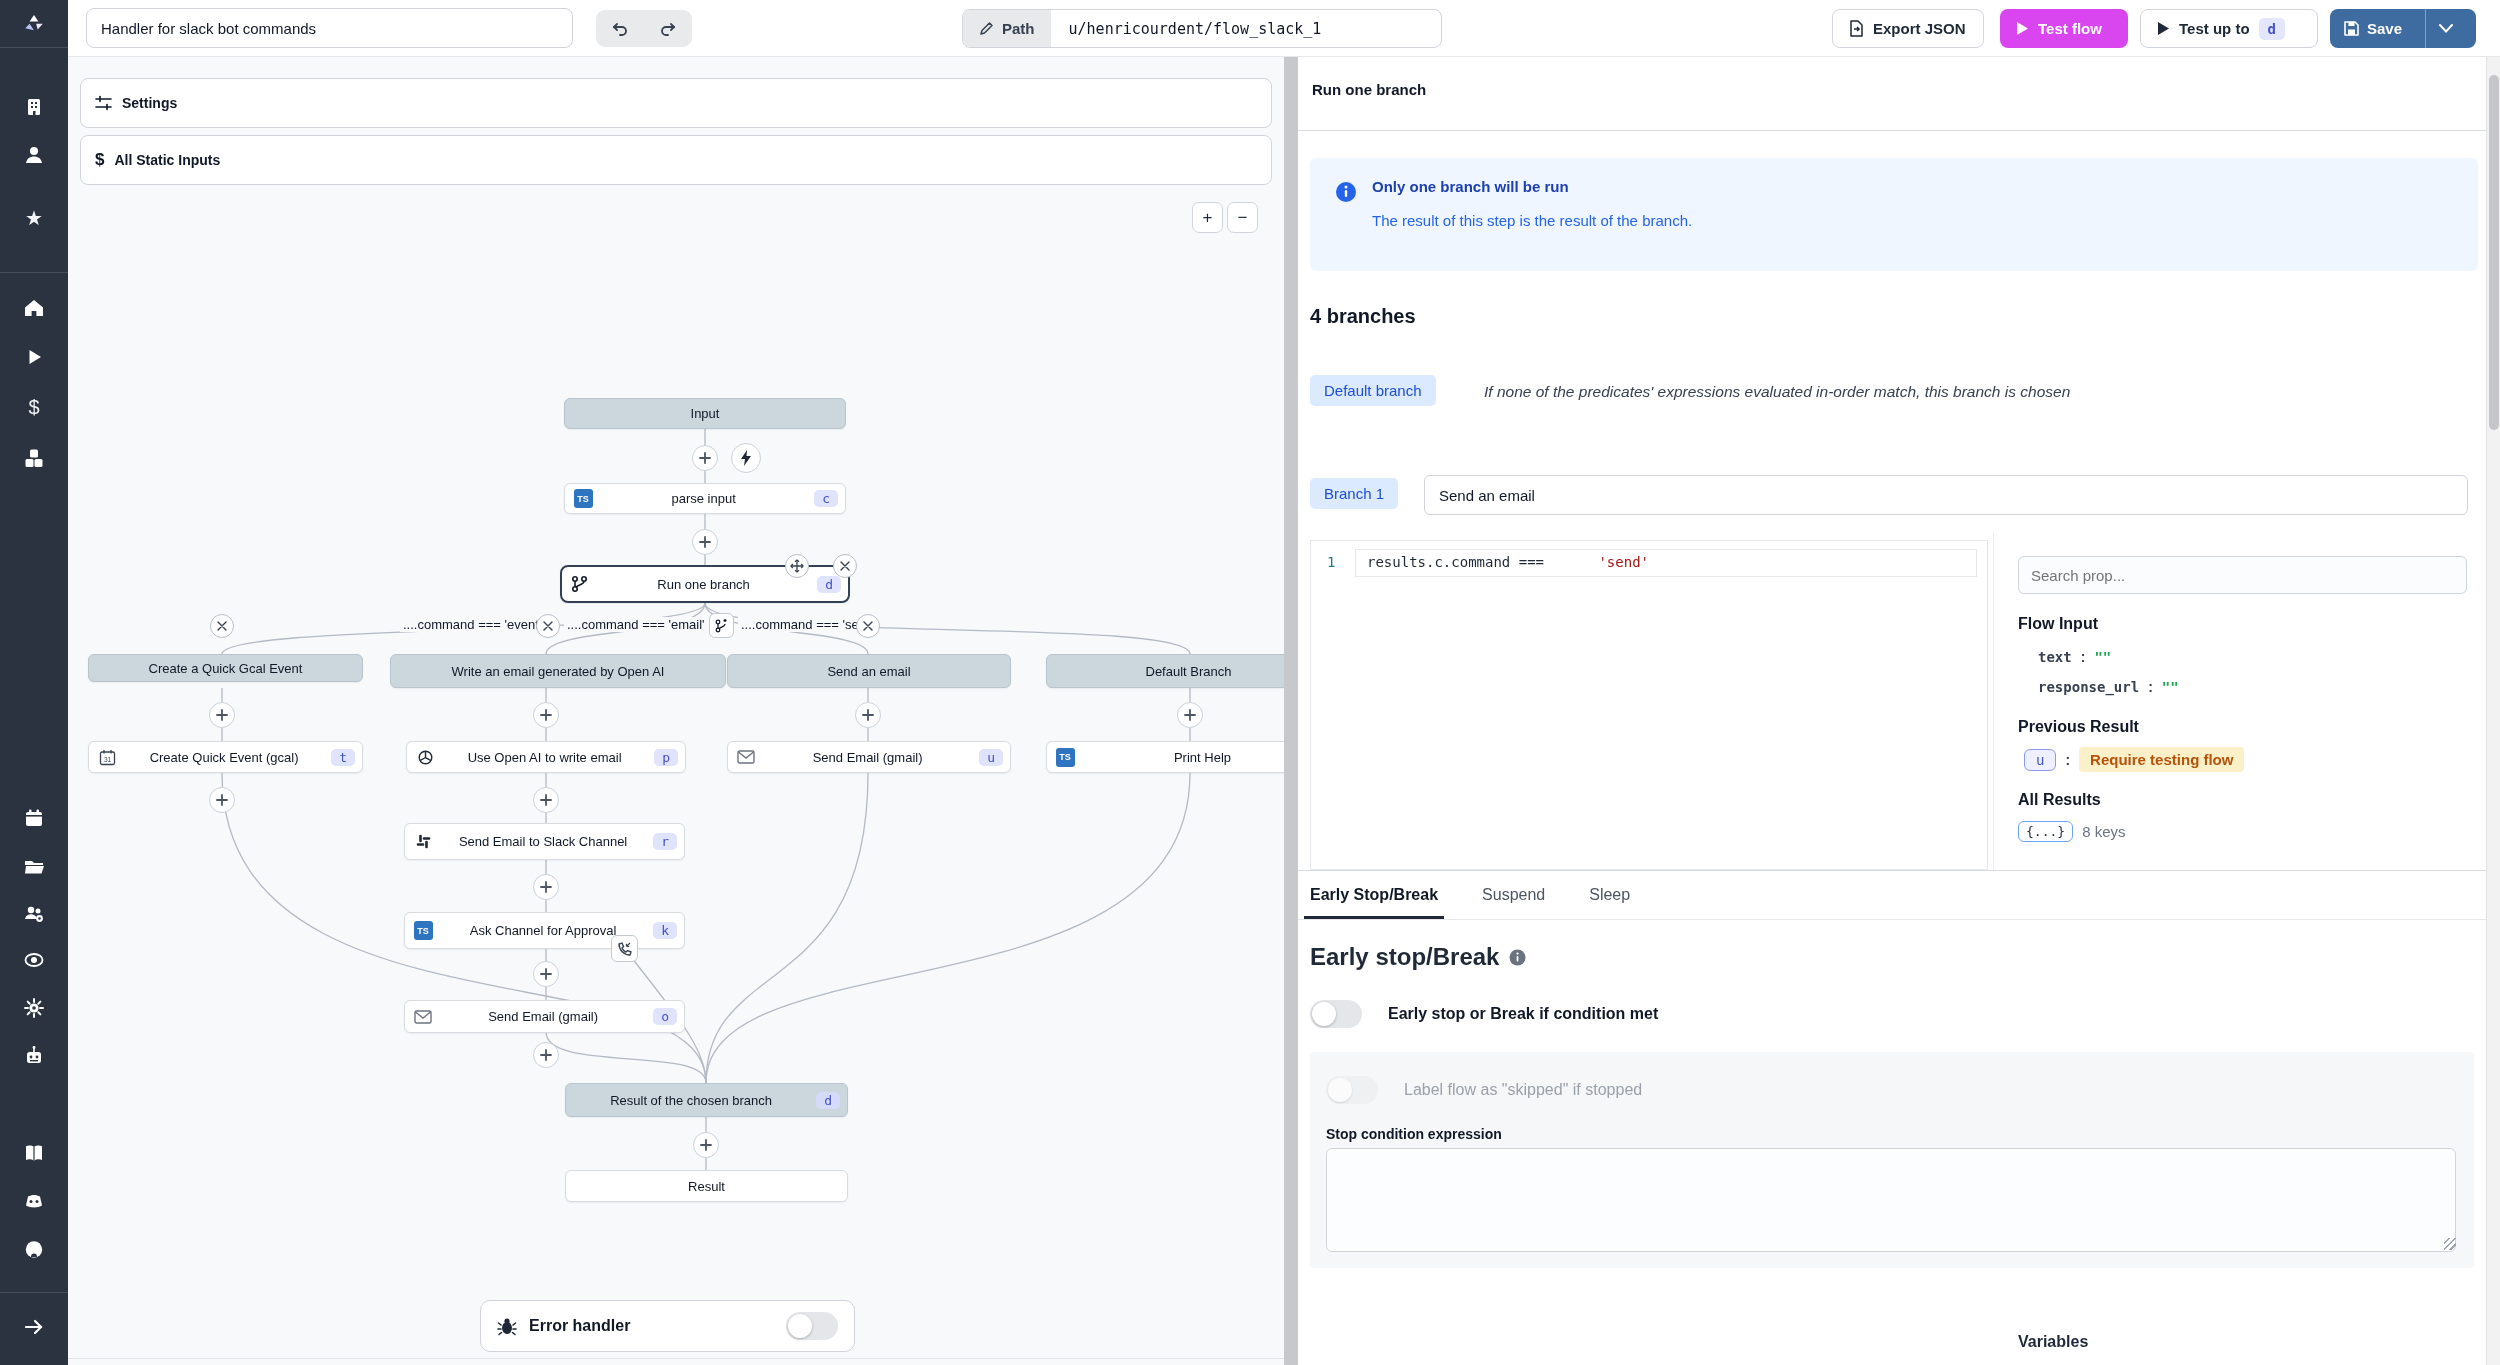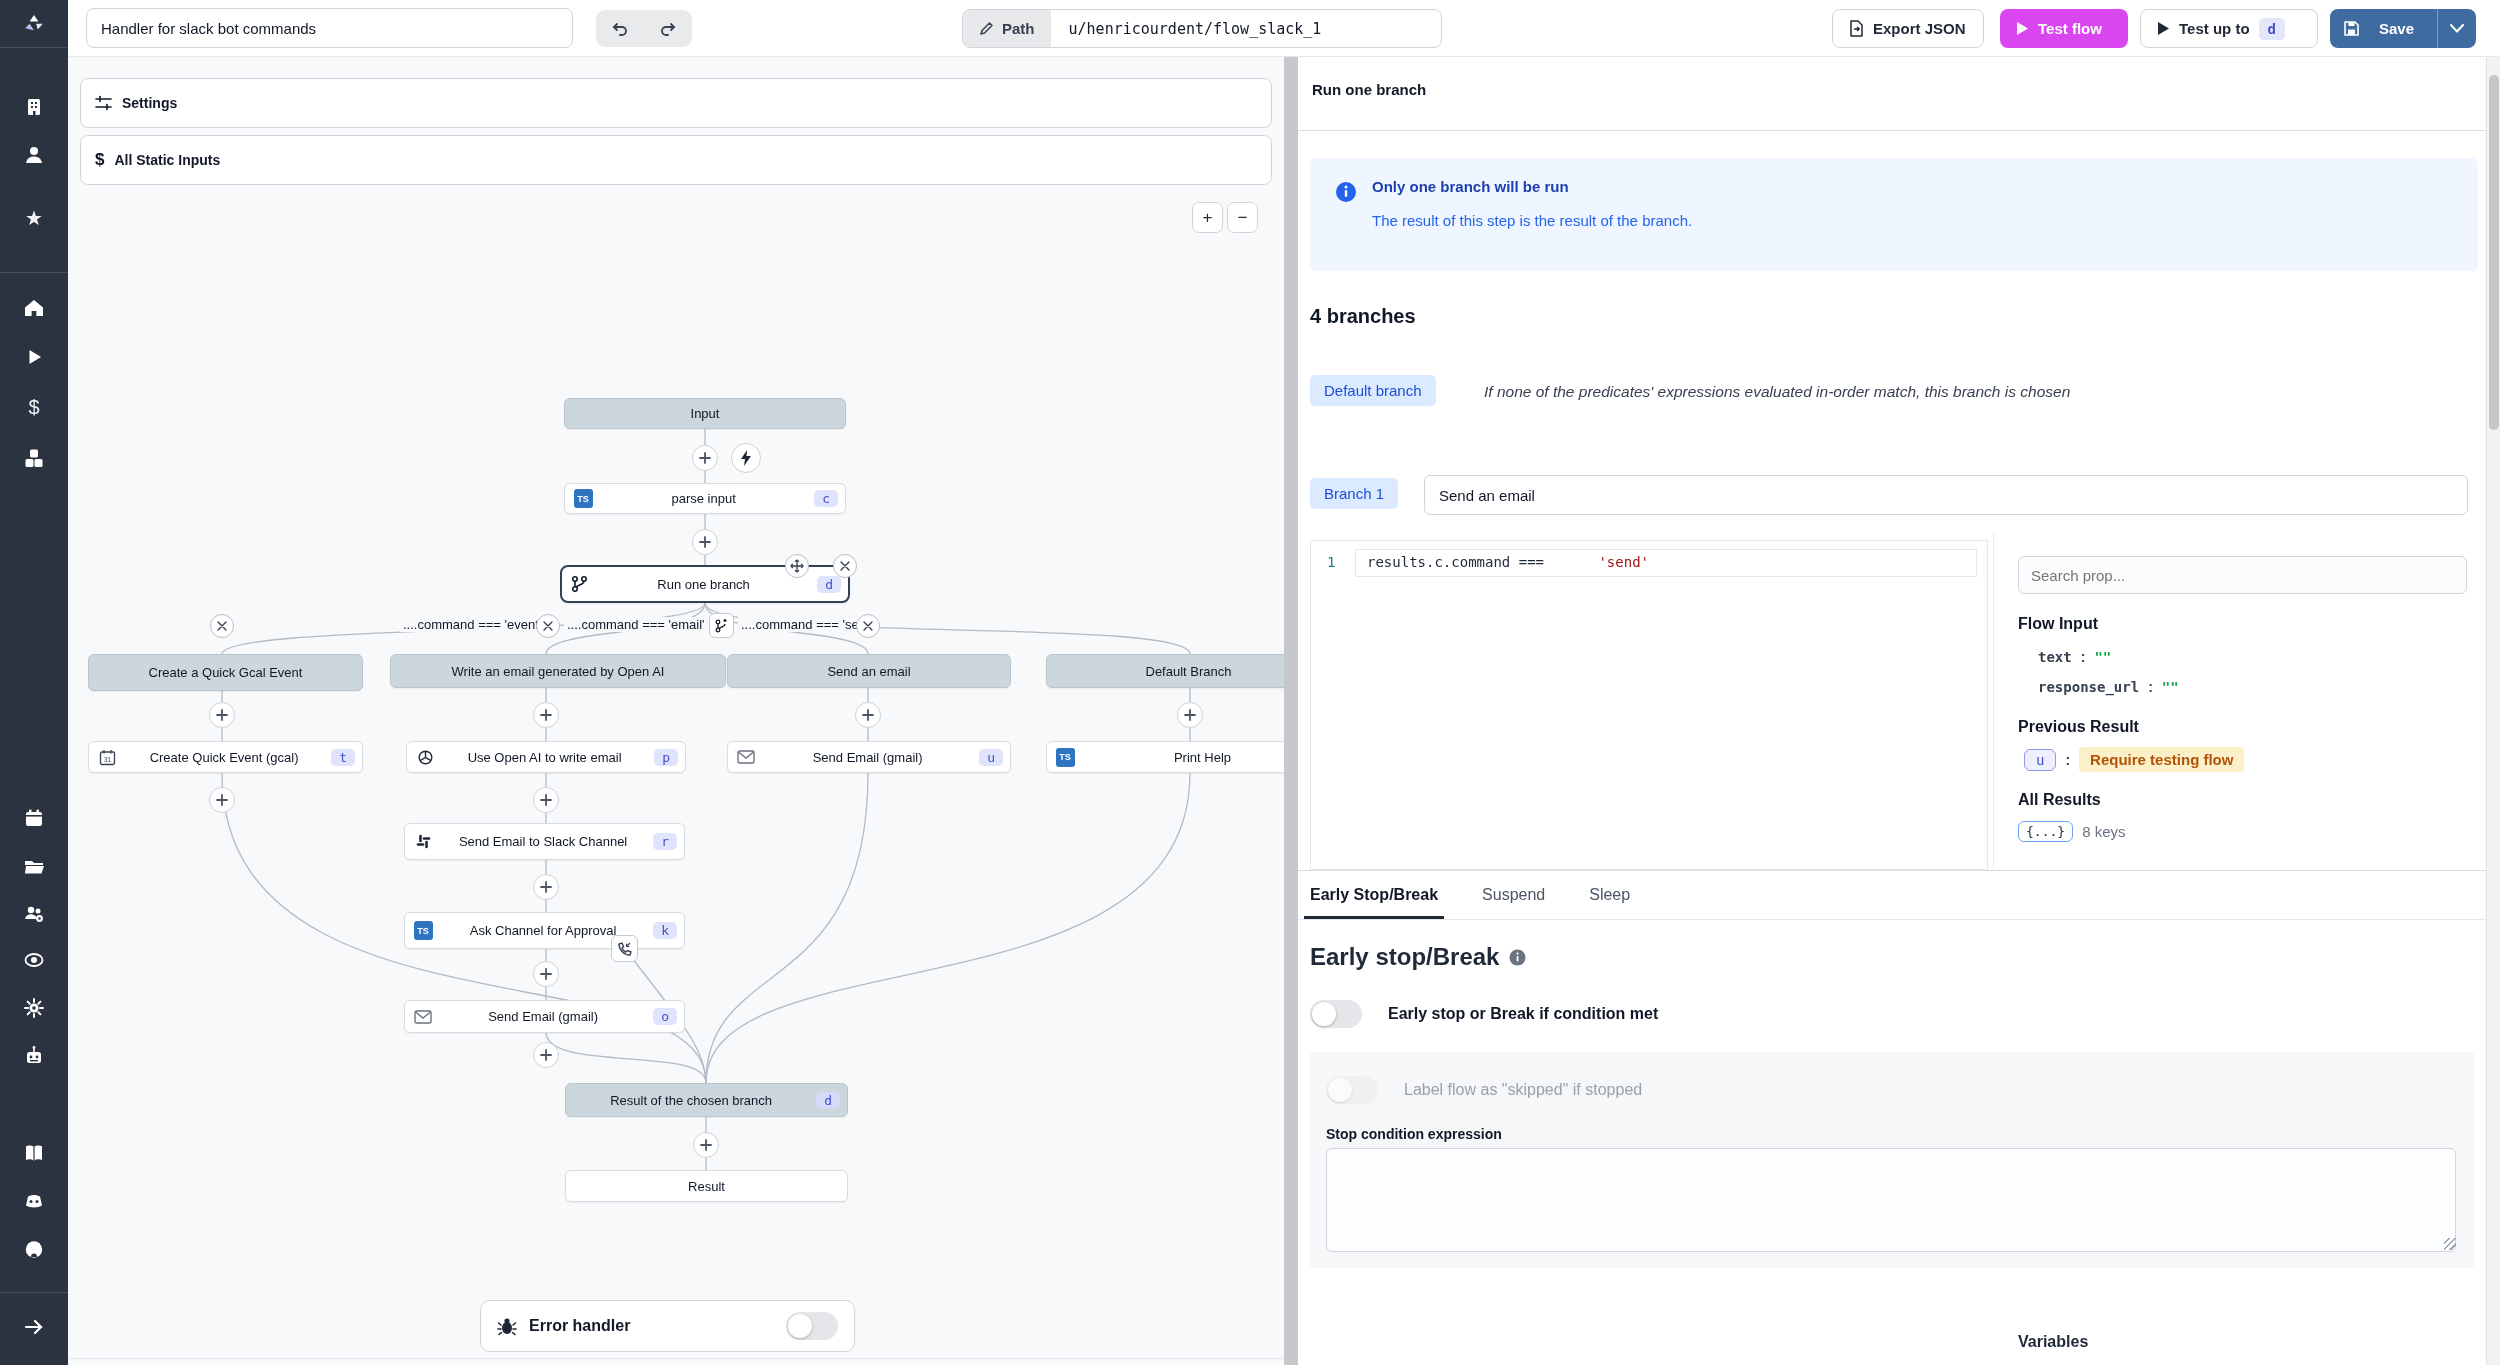--- a/index.html
+++ b/index.html
@@ -20,21 +20,21 @@
   #path-group { position:absolute; left:894px; top:9px; height:39px; display:flex; border:1px solid #d1d5db; border-radius:8px; overflow:hidden; background:#fff; }
   #path-label-seg { display:flex; align-items:center; gap:8px; padding:0 16px; background:#e7e9eb; font-weight:700; font-size:15px; color:#374151; }
   #path-value-seg { display:flex; align-items:center; padding:0 18px; font-size:15px; color:#111827; min-width:390px; }
   .tb-btn { position:absolute; top:9px; height:39px; display:flex; align-items:center; gap:9px; border-radius:8px; font-size:15px; font-weight:700; padding:0 16px; cursor:pointer; }
   .tb-white { background:#fff; border:1px solid #d1d5db; color:#1f2937; }
   #btn-export { left:1764px; width:152px; }
   #btn-testflow { left:1932px; width:128px; background:#d946ef; color:#fff; border:none; }
   #btn-testupto { left:2072px; width:178px; }
   #badge-d-top { background:#e4e7fb; color:#4553c8; font-weight:700; border-radius:5px; padding:3px 9px; font-size:14px; }
   #btn-save { left:2262px; width:146px; background:#3e6ca0; color:#fff; border:none; padding:0; }
-  #save-main { display:flex; align-items:center; gap:20px; padding:4px 14px; height:100%; }
+  #save-main { display:flex; align-items:center; gap:8px; padding:4px 14px; height:100%; }
   #save-caret { width:40px; height:100%; border-left:1px solid rgba(255,255,255,.35); display:flex; align-items:center; justify-content:center; }
 
   
   #flow { position:absolute; left:68px; top:57px; width:1216px; height:1308px; background:#f7f9fb; overflow:hidden; }
   .topcard { position:absolute; left:12px; width:1192px; height:50px; background:#fff; border:1px solid #d1d5db; border-radius:8px; display:flex; align-items:center; gap:10px; padding:0 14px; font-size:14px; font-weight:700; color:#111827; cursor:pointer; }
   #edges { position:absolute; left:0; top:0; width:1216px; height:1308px; }
   .zoombtn { position:absolute; top:145px; width:31px; height:31px; background:#fff; border:1px solid #d1d5db; border-radius:7px; display:flex; align-items:center; justify-content:center; font-size:17px; color:#1f2937; cursor:pointer; }
 
   .node { position:absolute; background:#fff; border:1px solid #d8dce1; border-radius:6px; box-shadow:0 1px 2px rgba(16,24,40,.06); display:flex; align-items:center; font-size:13px; color:#111827; cursor:pointer; }
   .node .lbl { flex:1; text-align:center; padding:0 4px; white-space:nowrap; overflow:hidden; }
@@ -417,21 +417,21 @@
         <path d="M4 5.8 V10.2 M11 4 V1 M9.5 2.5 H12.5 M11 6 C11 9 7 8.5 4.8 11"></path>
       </svg>
   </div>
   <div class="edge-label" style="left:670px;top:560px">....command === 'send'</div>
   <div class="xc" style="left:788px;top:557px">
       <svg width="10" height="10" viewBox="0 0 10 10">
         <path d="M1 1 L9 9 M9 1 L1 9" stroke="#374151" stroke-width="1.4" stroke-linecap="round"></path>
       </svg>
     </div>
 
-  <div class="node gray" style="left:20px;top:597px;width:275px;height:37px">
+  <div class="node gray" style="left:20px;top:597px;width:275px;height:28px">
       <span class="lbl">Create a Quick Gcal Event</span>
     </div>
   <div class="node gray" style="left:322px;top:597px;width:336px;height:34px">
       <span class="lbl">Write an email generated by Open AI</span>
     </div>
   <div class="node gray" style="left:659px;top:597px;width:284px;height:34px">
       <span class="lbl">Send an email</span>
     </div>
   <div class="node gray" style="left:978px;top:597px;width:285px;height:34px">
       <span class="lbl">Default Branch</span>

